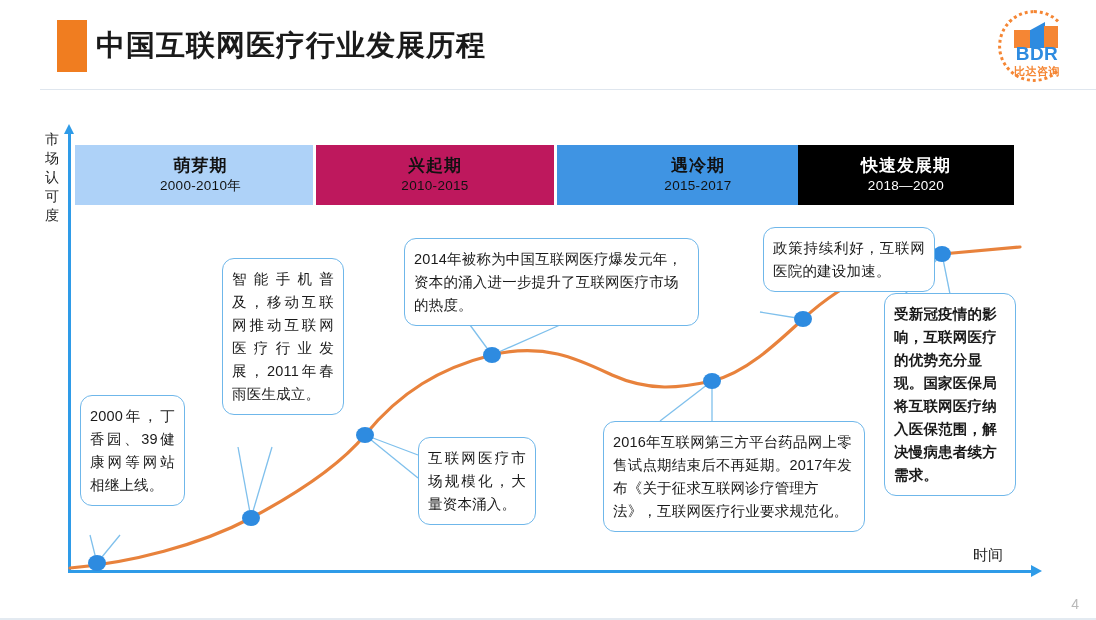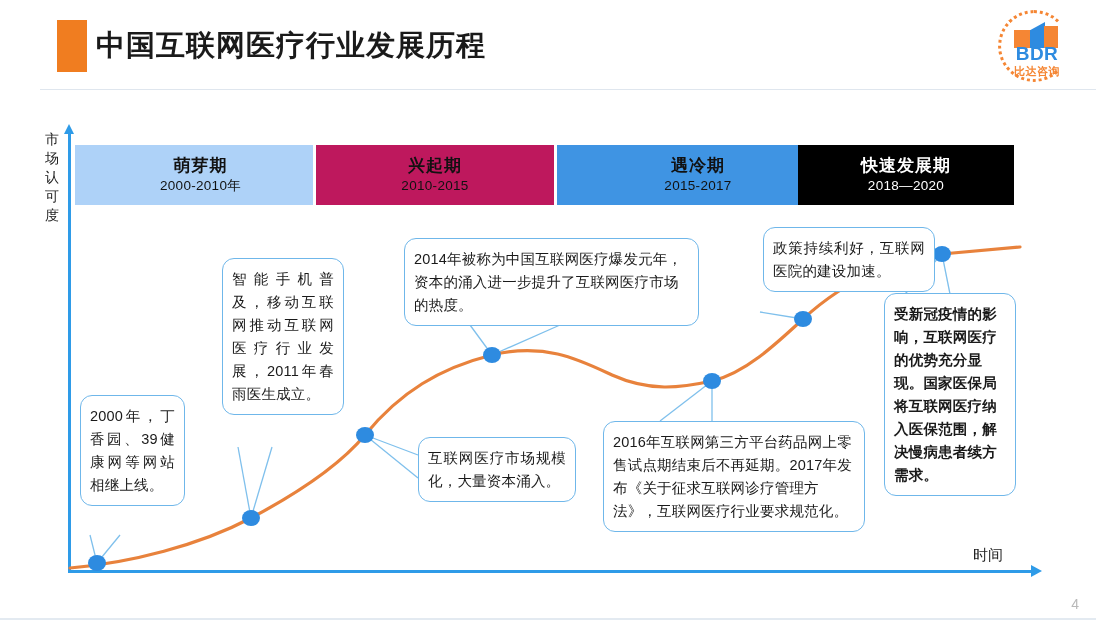--- a/index.html
+++ b/index.html
@@ -202,21 +202,21 @@
   }
   .callout.justify {
     text-align: justify;
     text-align-last: left;
     text-justify: inter-character;
   }
 
   #box-2000   { left: 80px;  top: 395px; width: 105px; }
   #box-2011   { left: 222px; top: 258px; width: 122px; }
   #box-2014   { left: 404px; top: 238px; width: 295px; }
-  #box-scale  { left: 418px; top: 437px; width: 158px; }
+  #box-scale  { left: 418px; top: 437px; width: 118px; }
   #box-2016   { left: 603px; top: 421px; width: 262px; }
   #box-policy { left: 754px; top: 227px; width: 172px; margin-left: 9px; }
   #box-covid  { left: 884px; top: 293px; width: 132px; font-weight: bold; }
 
   
   #page-num {
     position: absolute;
     right: 17px; bottom: 8px;
     font-size: 14px;
     color: #b9b9b9;

